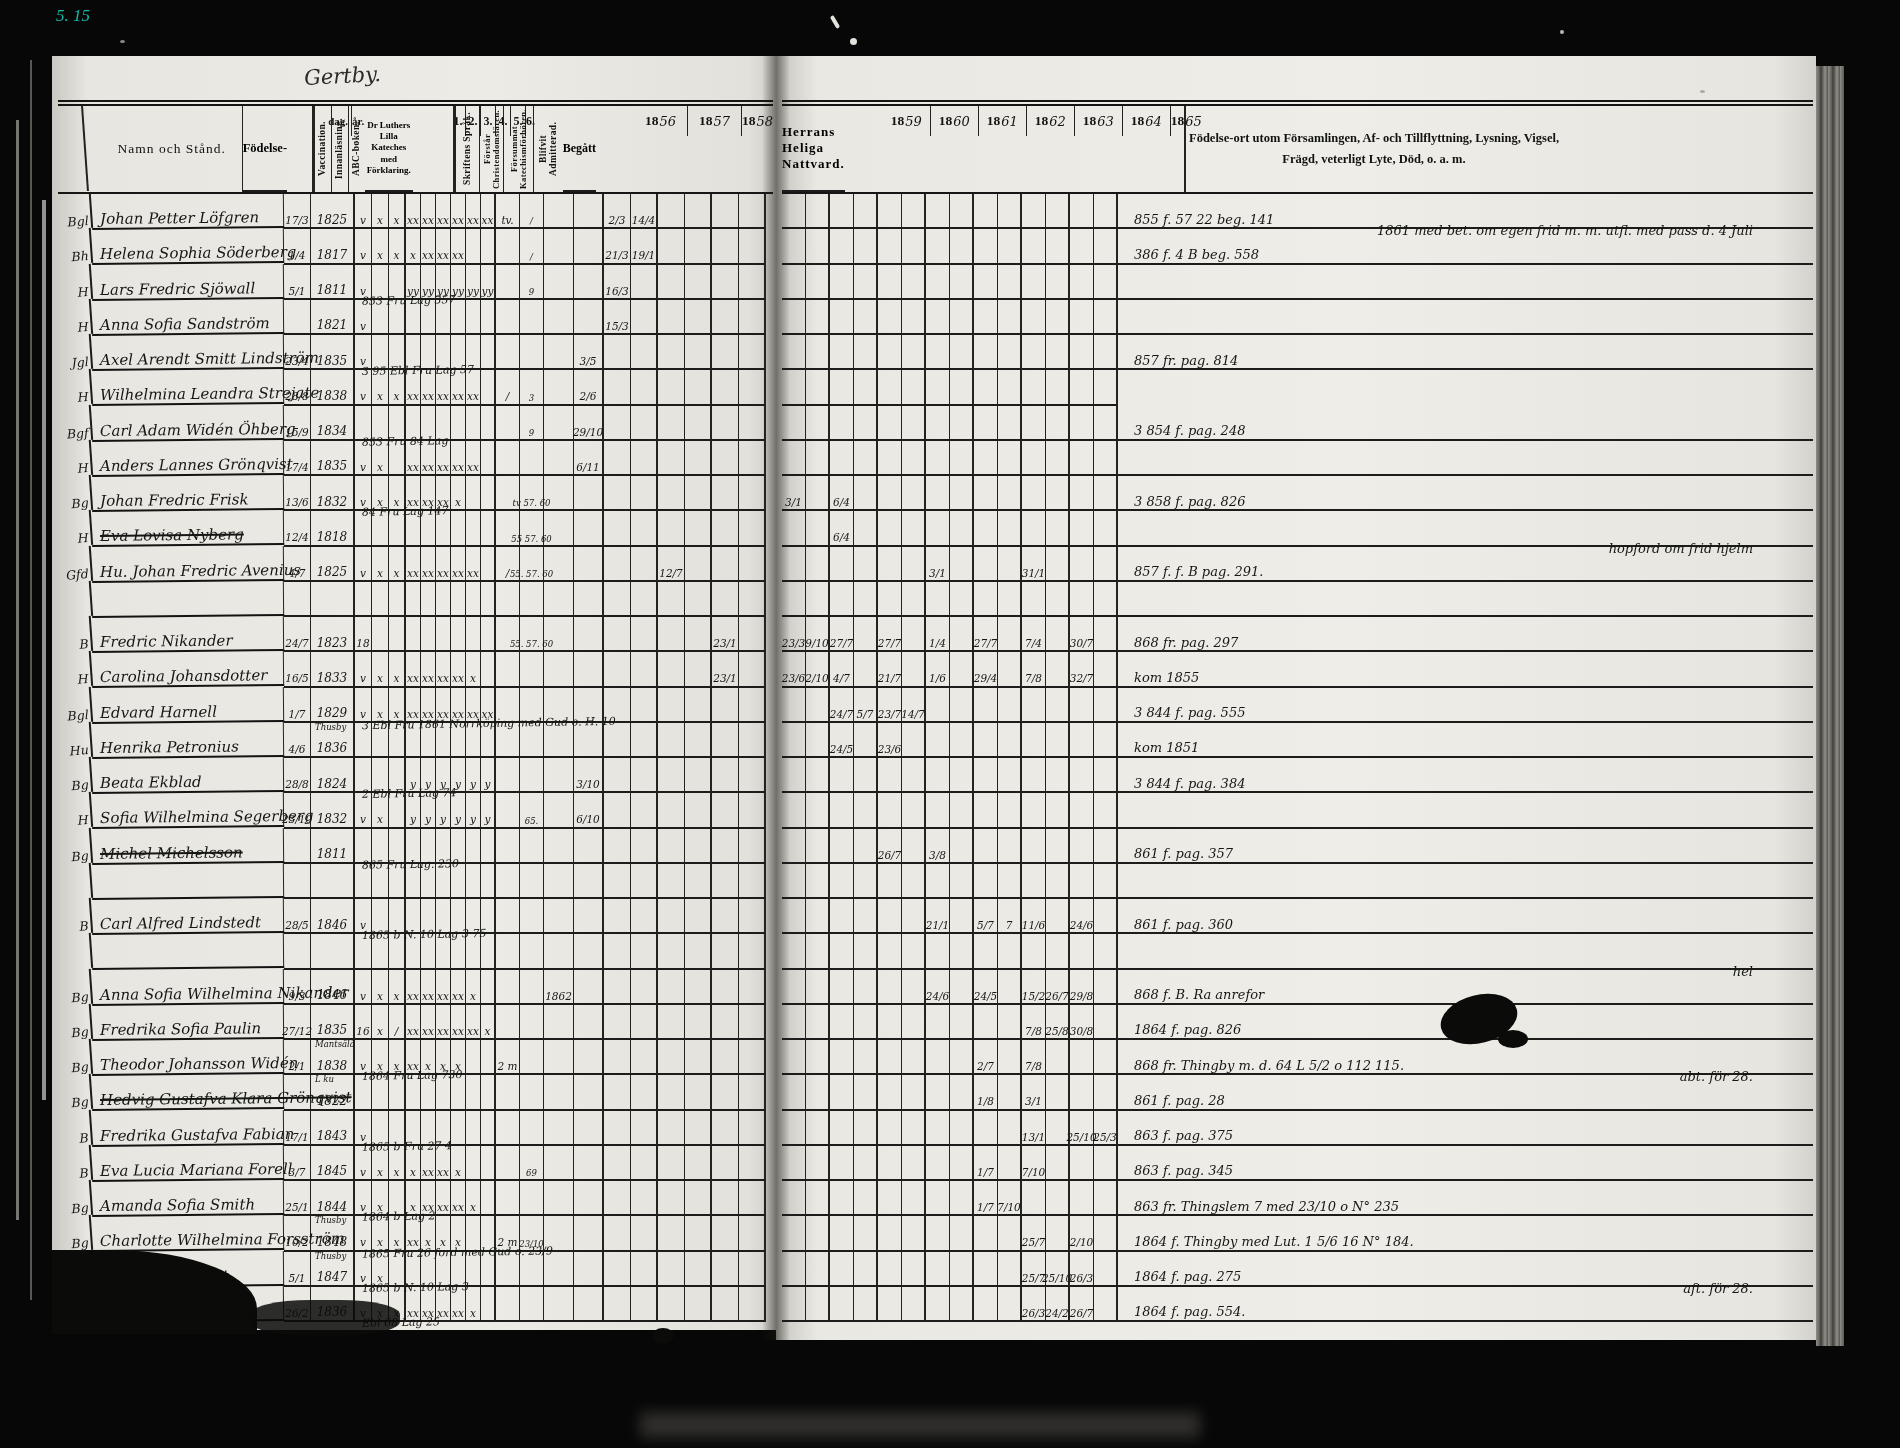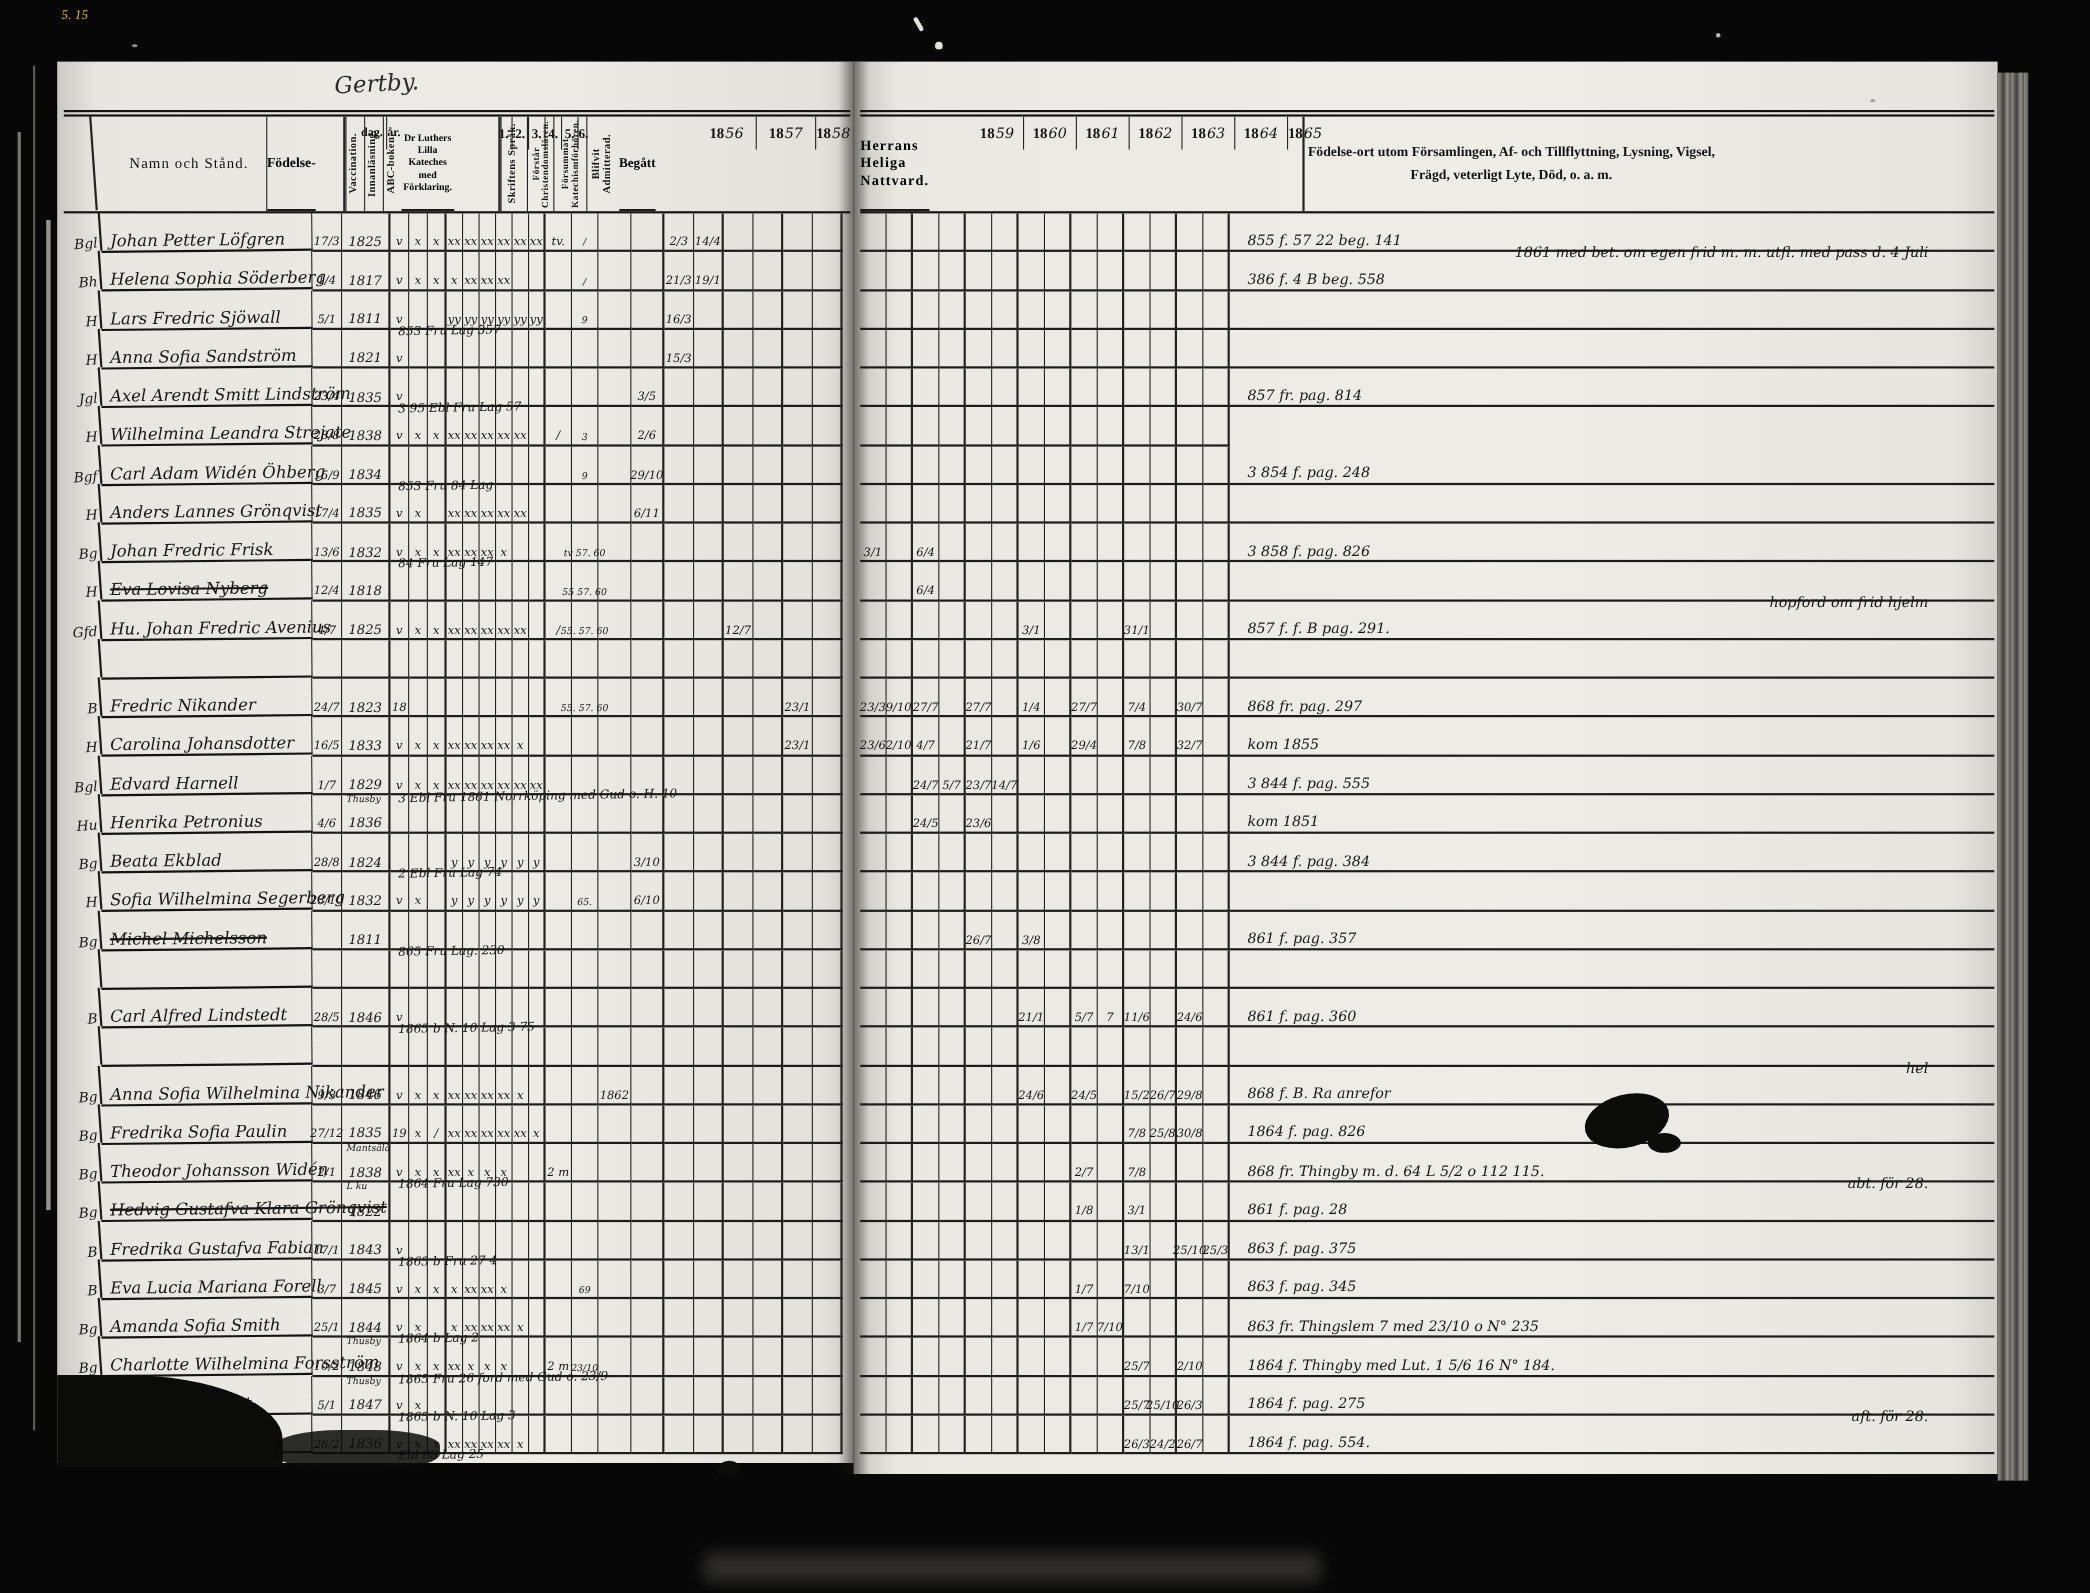--- a/index.html
+++ b/index.html
@@ -54,21 +54,21 @@
     border-bottom:2px solid #1c1c1a;font-weight:bold;}
   .hg-sub{height:30px;display:flex;}
   .hg-sub .hc{align-items:center;font-weight:bold;font-size:12px;}
   .hand{font-family:"DejaVu Serif",serif;font-style:italic;font-weight:normal;}
   .yr .pr{font-weight:bold;font-size:13.5px;}
   .yr .hand{font-size:13px;margin-left:1px;}
   #hdr-name{font-size:13.5px;letter-spacing:1px;}
   #hdr-notes{flex-direction:column;font-size:12.5px;line-height:1.7;font-weight:bold;padding:0 3px;text-align:center;}
   #sheet-script{position:absolute;left:252px;top:8px;font-family:"DejaVu Serif",serif;
     font-style:italic;font-size:21px;color:#2a2a28;transform:rotate(-3deg);}
-  #corner-mark{position:absolute;left:56px;top:6px;color:#eab308;font-style:italic;font-size:12px;z-index:9;}
+  #corner-mark{position:absolute;left:56px;top:6px;color:#14b8a6;font-style:italic;font-size:17px;z-index:9;}
   .streak{position:absolute;background:#cfcfc9;z-index:8;}
   .speck{position:absolute;border-radius:50%;z-index:9;}
   .blot{position:absolute;background:#0b0b09;z-index:7;}
   #smear{position:absolute;left:640px;top:1412px;width:560px;height:26px;z-index:9;
     background:rgba(150,148,140,.28);filter:blur(7px);}
 </style>
 </head>
 <body>
 
 <div id="corner-mark">5. 15</div>
@@ -712,21 +712,21 @@
           <div class="cell c-b"></div>
           <div class="cell c-b sep"></div>
           <div class="cell c-b"></div>
           <div class="cell c-b sep"></div>
         </div>
         <div class="row">
           <div class="cell c-code">Bg</div>
           <div class="cell c-name">Fredrika Sofia Paulin</div>
           <div class="cell c-dag">27/12</div>
           <div class="cell c-ar sep"><div class="y-note">Mantsälä</div>1835</div>
-          <div class="cell c-s">19</div>
+          <div class="cell c-s">16</div>
           <div class="cell c-s">x</div>
           <div class="cell c-s sep">/</div>
           <div class="cell c-k">xx</div>
           <div class="cell c-k">xx</div>
           <div class="cell c-k">xx</div>
           <div class="cell c-k">xx</div>
           <div class="cell c-k">xx</div>
           <div class="cell c-k sep">x</div>
           <div class="cell c-sp"></div>
           <div class="cell c-fo"></div>

